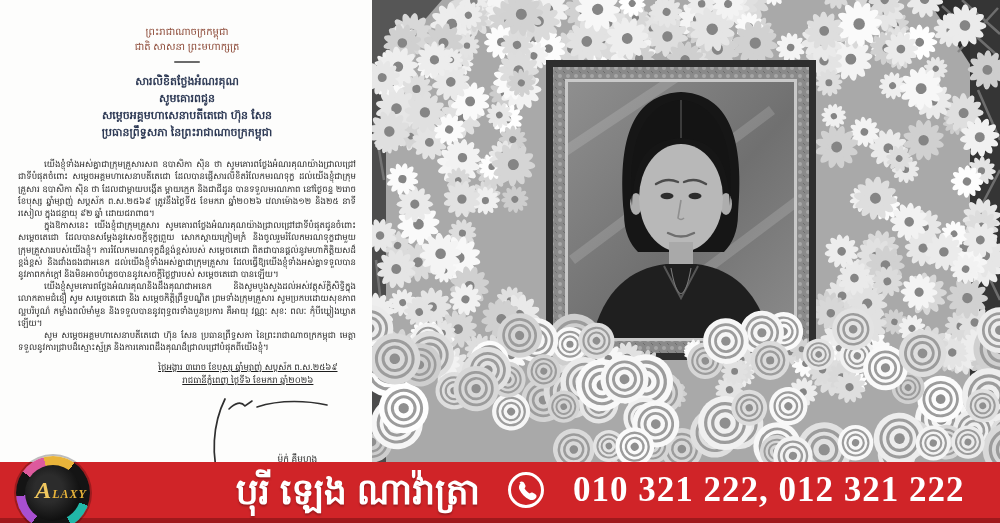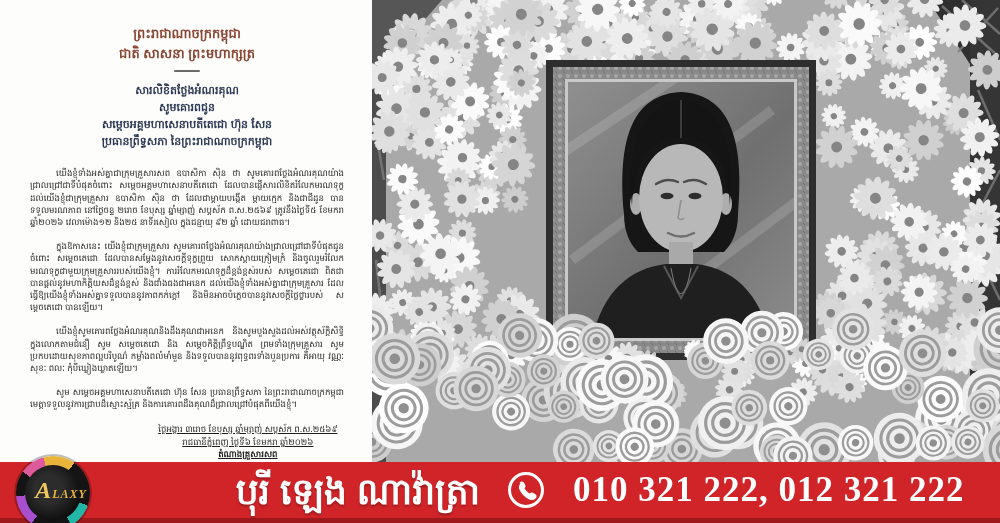--- a/index.html
+++ b/index.html
@@ -2,24 +2,24 @@
 <html><head>
 <meta charset="utf-8">
 <style>
   html,body{margin:0;padding:0;background:#222;}
   #stage{position:relative;width:1000px;height:523px;background:#fff;overflow:hidden;
          font-family:"Liberation Sans","DejaVu Sans",sans-serif;}
 
   
   #doc{position:absolute;left:0;top:0;width:372px;height:462px;background:#fdfdfc;
        box-sizing:border-box;padding:24px 16px 0 18px;}
-  .doc-header{text-align:center;color:#8a4633;font-weight:bold;font-size:13px;line-height:1.5;}
+  .doc-header{text-align:center;color:#8a4633;font-weight:normal;font-size:10px;line-height:1.5;}
   .doc-divider{width:26px;height:0;border-top:2px solid #6b6b6b;margin:7px auto 10px auto;border-radius:2px;}
   .doc-title{text-align:center;color:#2e3a55;font-weight:bold;font-size:11px;line-height:1.55;margin-bottom:17px;}
-  .doc-body p{margin:12px;font-size:8.6px;line-height:1.42;color:#1d1d1d;text-align:justify;text-indent:26px;}
+  .doc-body p{margin:0;font-size:8.6px;line-height:1.42;color:#1d1d1d;text-align:justify;text-indent:26px;}
   .doc-date{width:64%;margin:8px 0 8px auto;text-align:center;font-size:8.6px;line-height:1.5;color:#1d1d1d;text-decoration:underline;}
   .doc-signer-title{font-weight:bold;}
   .sig-wrap{width:64%;margin:2px 0 0 auto;text-align:center;position:relative;height:92px;}
   .sig-name{position:absolute;left:50%;transform:translateX(-46%);top:58px;font-size:9px;color:#222;white-space:nowrap;margin-left:48px;}
 
   
   #photo{position:absolute;left:372px;top:0;width:628px;height:462px;background:#a9a9a9;}
   #photo svg{display:block;}
 
   
@@ -61,21 +61,20 @@
     </div>
     <div class="doc-body">
       <p>យើងខ្ញុំទាំងអស់គ្នាជាក្រុមគ្រួសារសព ឧបាសិកា ស៊ិន ថា សូមគោរពថ្លែងអំណរគុណយ៉ាងជ្រាលជ្រៅជាទីបំផុតចំពោះ សម្តេចអគ្គមហាសេនាបតីតេជោ ដែលបានផ្ញើសារលិខិតរំលែកមរណទុក្ខ ដល់យើងខ្ញុំជាក្រុមគ្រួសារ ឧបាសិកា ស៊ិន ថា ដែលជាម្តាយបង្កើត ម្តាយក្មេក និងជាជីដូន បានទទួលមរណភាព នៅថ្ងៃចន្ទ ២រោច ខែបុស្ស ឆ្នាំម្សាញ់ សប្តស័ក ព.ស.២៥៦៩ ត្រូវនឹងថ្ងៃទី៥ ខែមករា ឆ្នាំ២០២៦ វេលាម៉ោង១២ និង២៥ នាទីរសៀល ក្នុងជន្មាយុ ៩២ ឆ្នាំ ដោយជរាពាធ។</p>
       <p>ក្នុងឱកាសនេះ យើងខ្ញុំជាក្រុមគ្រួសារ សូមគោរពថ្លែងអំណរគុណយ៉ាងជ្រាលជ្រៅជាទីបំផុតជូនចំពោះ សម្តេចតេជោ ដែលបានសម្តែងនូវសេចក្តីទុក្ខព្រួយ សោកស្តាយក្រៀមក្រំ និងចូលរួមរំលែកមរណទុក្ខជាមួយក្រុមគ្រួសាររបស់យើងខ្ញុំ។ ការរំលែកមរណទុក្ខដ៏ខ្ពង់ខ្ពស់របស់ សម្តេចតេជោ ពិតជាបានផ្តល់នូវមហាកិត្តិយសដ៏ខ្ពង់ខ្ពស់ និងជាំងធងជាអនេក ដល់យើងខ្ញុំទាំងអស់គ្នាជាក្រុមគ្រួសារ ដែលធ្វើឱ្យយើងខ្ញុំទាំងអស់គ្នាទទួលបាននូវភាពកក់ក្តៅ និងមិនអាចបំភ្លេចបាននូវសេចក្តីថ្លៃថ្លារបស់ សម្តេចតេជោ បានឡើយ។</p>
       <p>យើងខ្ញុំសូមគោរពថ្លែងអំណរគុណនិងដឹងគុណជាអនេក និងសូមបួងសួងដល់អស់វត្ថុស័ក្តិសិទ្ធិក្នុងលោកតាមជំនឿ សូម សម្តេចតេជោ និង សម្តេចកិត្តិព្រឹទ្ធបណ្ឌិត ព្រមទាំងក្រុមគ្រួសារ សូមប្រកបដោយសុខភាពល្អបរិបូណ៌ កម្លាំងពលំមាំមួន និងទទួលបាននូវពុទ្ធពរទាំងបួនប្រការ គឺអាយុ វណ្ណៈ សុខៈ ពលៈ កុំបីឃ្លៀងឃ្លាតឡើយ។</p>
       <p>សូម សម្តេចអគ្គមហាសេនាបតីតេជោ ហ៊ុន សែន ប្រធានព្រឹទ្ធសភា នៃព្រះរាជាណាចក្រកម្ពុជា មេត្តាទទួលនូវការជ្រាបដ៏ស្មោះស្ម័គ្រ និងការគោរពដឹងគុណដ៏ជ្រាលជ្រៅបំផុតពីយើងខ្ញុំ។</p>
     </div>
     <div class="doc-date">
       <div>ថ្ងៃអង្គារ ៣រោច ខែបុស្ស ឆ្នាំម្សាញ់ សប្តស័ក ព.ស.២៥៦៩</div>
       <div>រាជធានីភ្នំពេញ ថ្ងៃទី៦ ខែមករា ឆ្នាំ២០២៦</div>
-      <div class="doc-signer-title">តំណាងគ្រួសារសព</div>
     </div>
     <div class="sig-wrap">
       <svg width="170" height="92" viewBox="0 0 170 92">
         <path d="M62,4 C50,28 47,62 58,90" stroke="#2f2f2f" stroke-width="1.7" fill="none" stroke-linecap="round"></path>
         <path d="M66,14 C72,8 78,6 82,11 l7,-5" stroke="#2f2f2f" stroke-width="1.6" fill="none" stroke-linecap="round"></path>
         <path d="M94,12 C118,4 146,6 164,10" stroke="#2f2f2f" stroke-width="1.6" fill="none" stroke-linecap="round"></path>
       </svg>
       <div class="sig-name">ម៉ក់ គឹមហុង</div>
     </div>
   </div>

